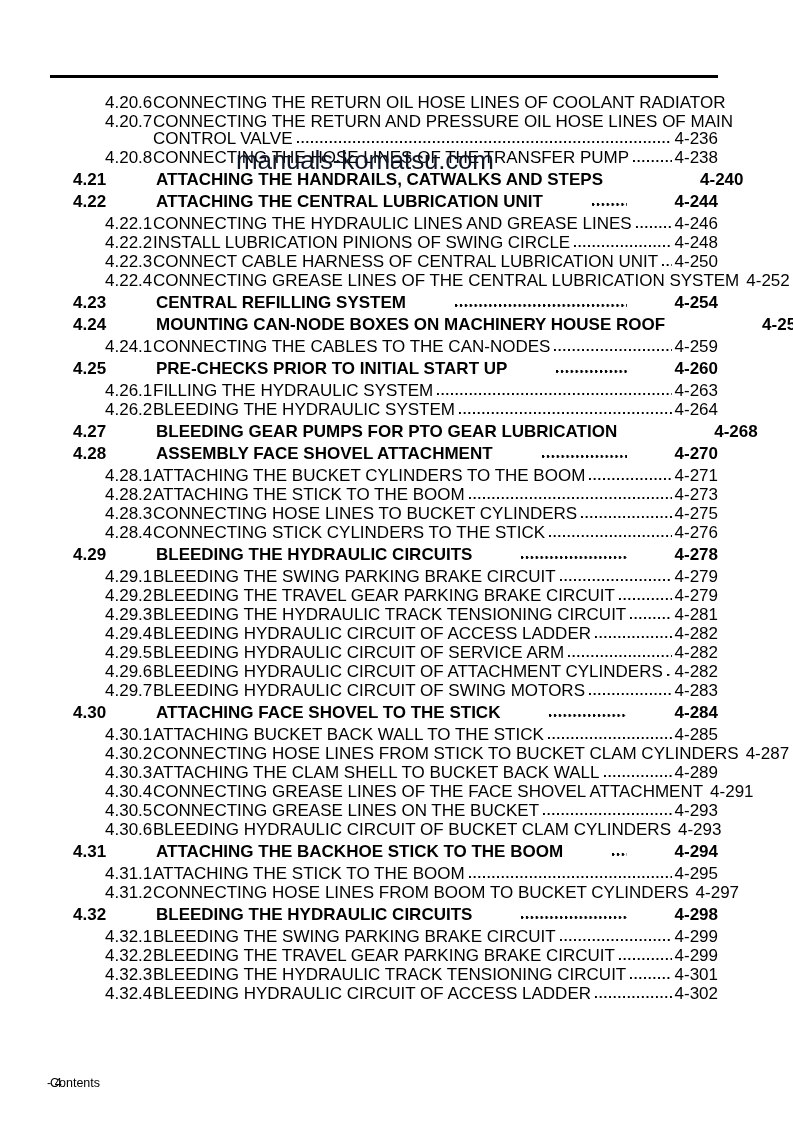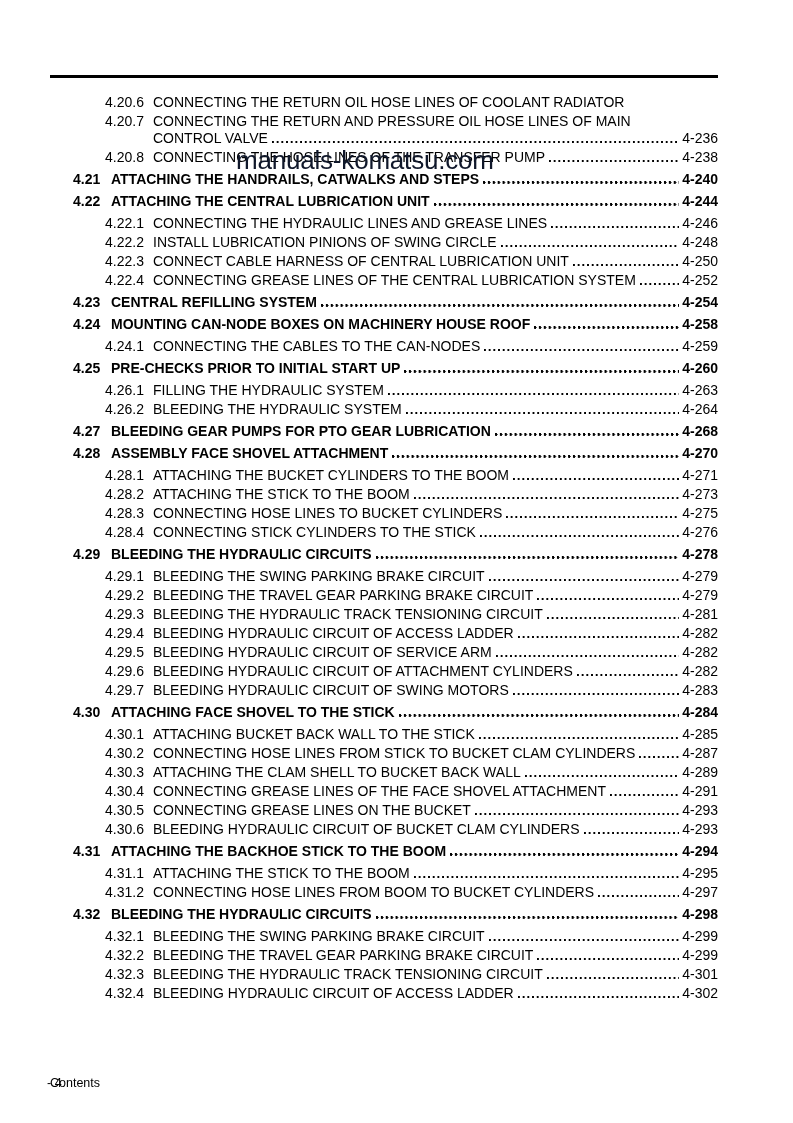--- a/index.html
+++ b/index.html
@@ -9,25 +9,25 @@
     position:relative;overflow:hidden;
   }
   .page{position:absolute;inset:0;background:#fff;}
   .top-rule{
     position:absolute;left:50px;top:75px;width:668px;height:3px;background:#000;
   }
   .toc{
     position:absolute;left:50px;top:93px;width:668px;
   }
   .row{
-    display:flex;height:19px;line-height:19px;font-size:14px;
+    display:flex;height:19px;line-height:19px;font-size:17px;
     white-space:nowrap;letter-spacing:0;
   }
   .row.lvl1{font-weight:bold;margin:3px 0;}
-  .row.lvl1{padding-left:23px;}
+  .row.lvl1{padding-left:23px;gap:45px;}
   .row.lvl1 .num{width:38px;flex:0 0 auto;}
   .row.lvl2{padding-left:55px;}
   .row.lvl2 .num{width:48px;flex:0 0 auto;}
   .row.cont{padding-left:103px;height:17px;line-height:15px;}
   .title{flex:0 0 auto;}
   .row.firstline .title{flex:1 1 auto;}
   .leader{
     flex:1 1 auto;
     margin:0 3px 0 4px;
     background-image:radial-gradient(circle at 1.1px 1.1px,#000 0.95px,transparent 1.25px);

